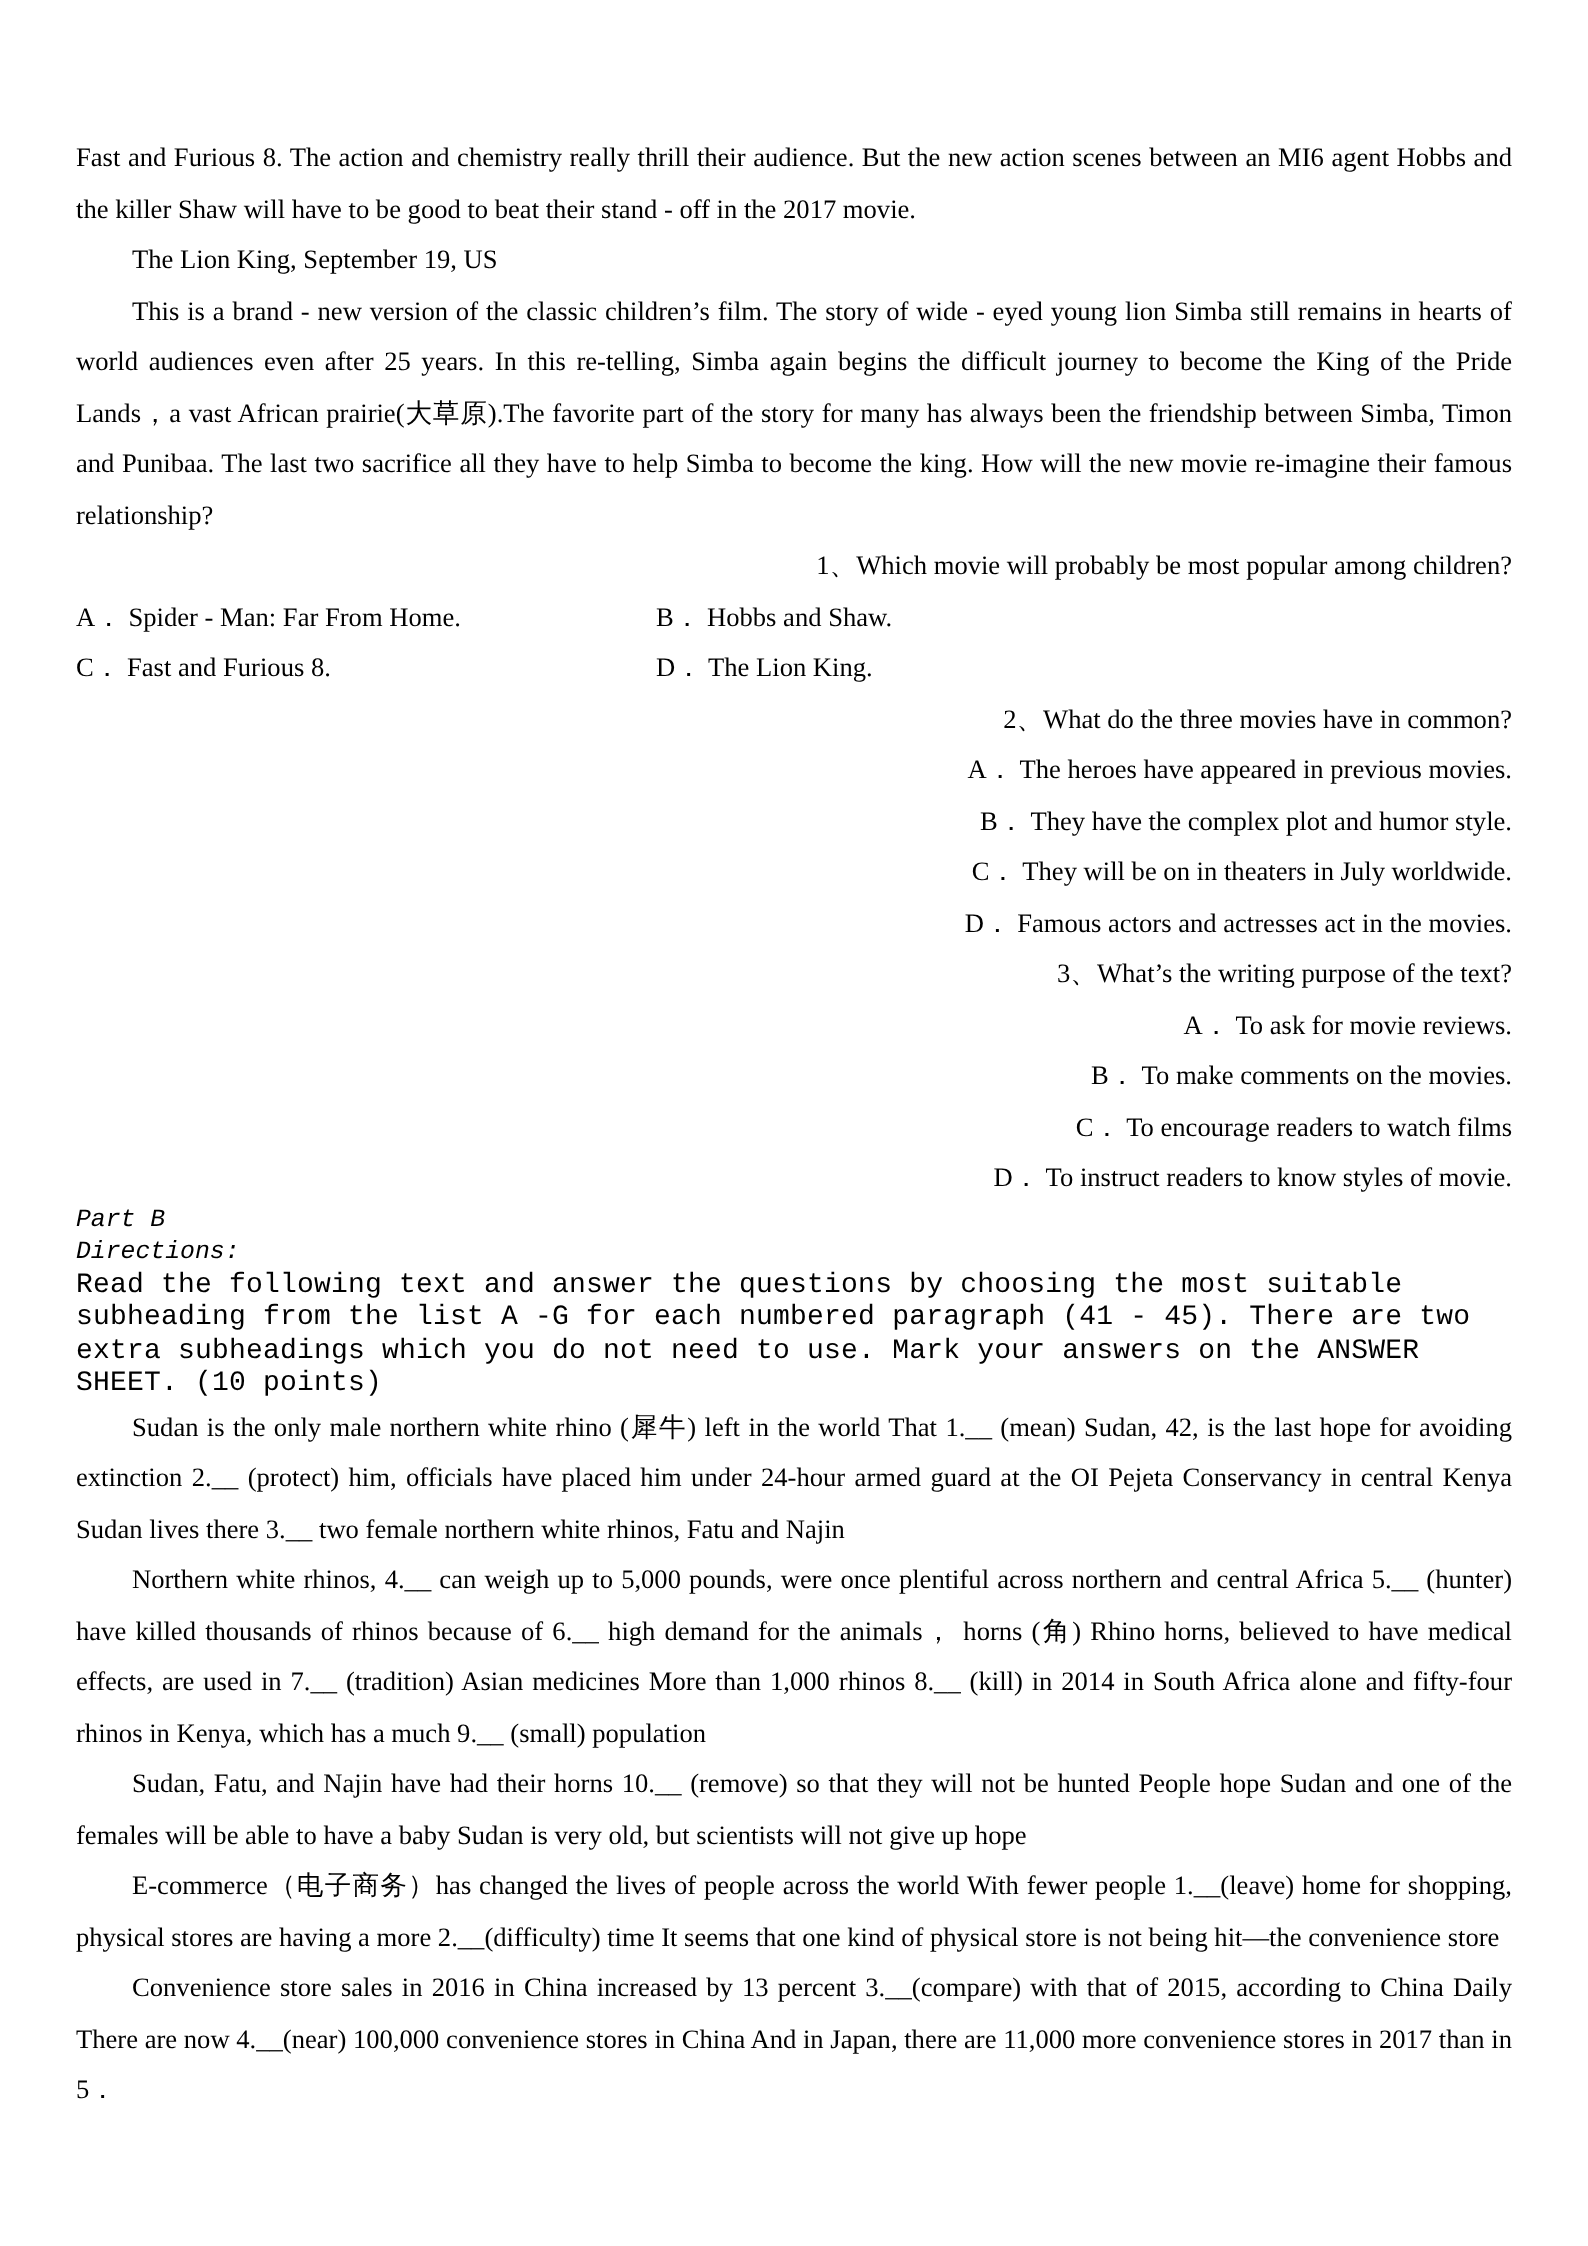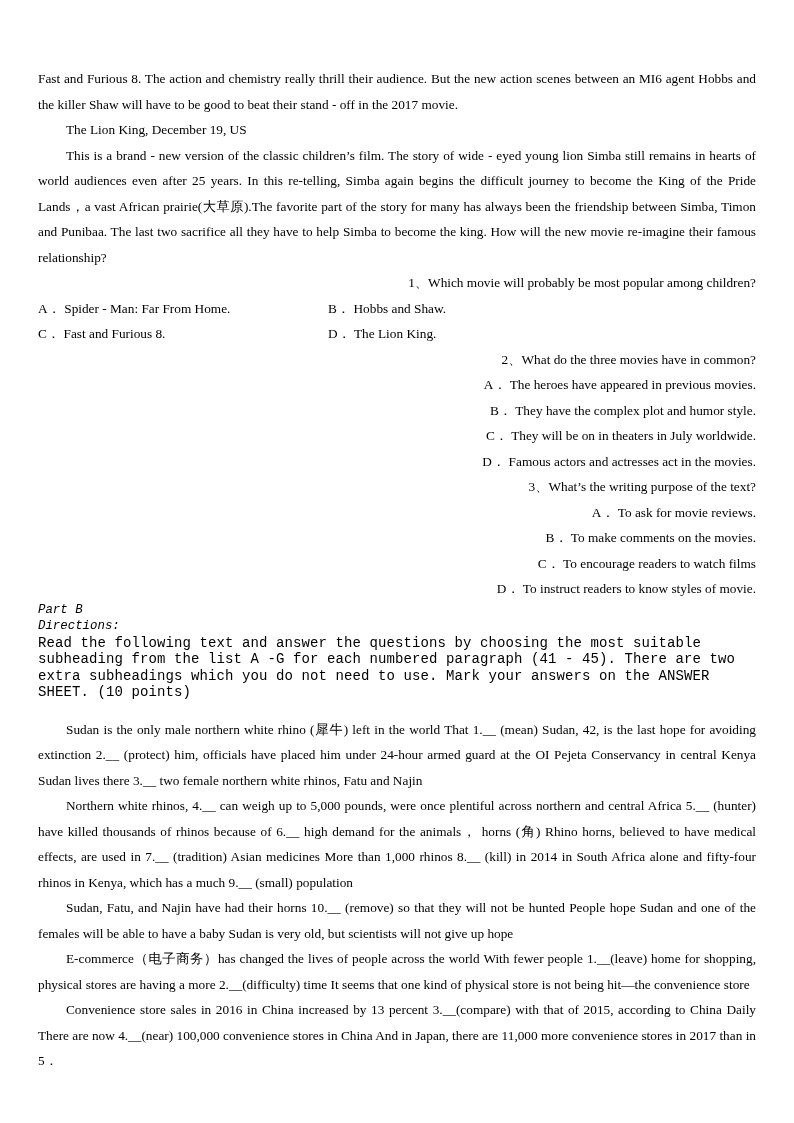--- a/index.html
+++ b/index.html
@@ -49,31 +49,31 @@
     letter-spacing: 0.1px;
   }
   .partb-head {
     font-family: "Liberation Mono", monospace;
     font-size: 12.4px;
     line-height: 16.5px;
     margin: 0;
     font-style: italic;
   }
   .blk {
-    margin-top: 16px;
+    margin-top: 0px;
   }
 </style>
 </head>
 <body>
 
 <div class="page">
 
   <p class="para">Fast and Furious 8. The action and chemistry really thrill their audience. But the new action scenes between an MI6 agent Hobbs and the killer Shaw will have to be good to beat their stand - off in the 2017 movie.</p>
 
-  <p class="para indent">The Lion King, December 19, US</p>
+  <p class="para indent">The Lion King, September 19, US</p>
 
   <p class="para indent">This is a brand - new version of the classic children’s film. The story of wide - eyed young lion Simba still remains in hearts of world audiences even after 25 years. In this re-telling, Simba again begins the difficult journey to become the King of the Pride Lands，a vast African prairie(大草原).The favorite part of the story for many has always been the friendship between Simba, Timon and Punibaa. The last two sacrifice all they have to help Simba to become the king. How will the new movie re-imagine their famous relationship?</p>
 
   <p class="qline"><span>1、</span><span>Which movie will probably be most popular among children?</span></p>
 
   <div class="opt-row">
     <div class="opt-a">
       <span>A．</span>
       <span>Spider - Man: Far From Home.</span>
     </div>

